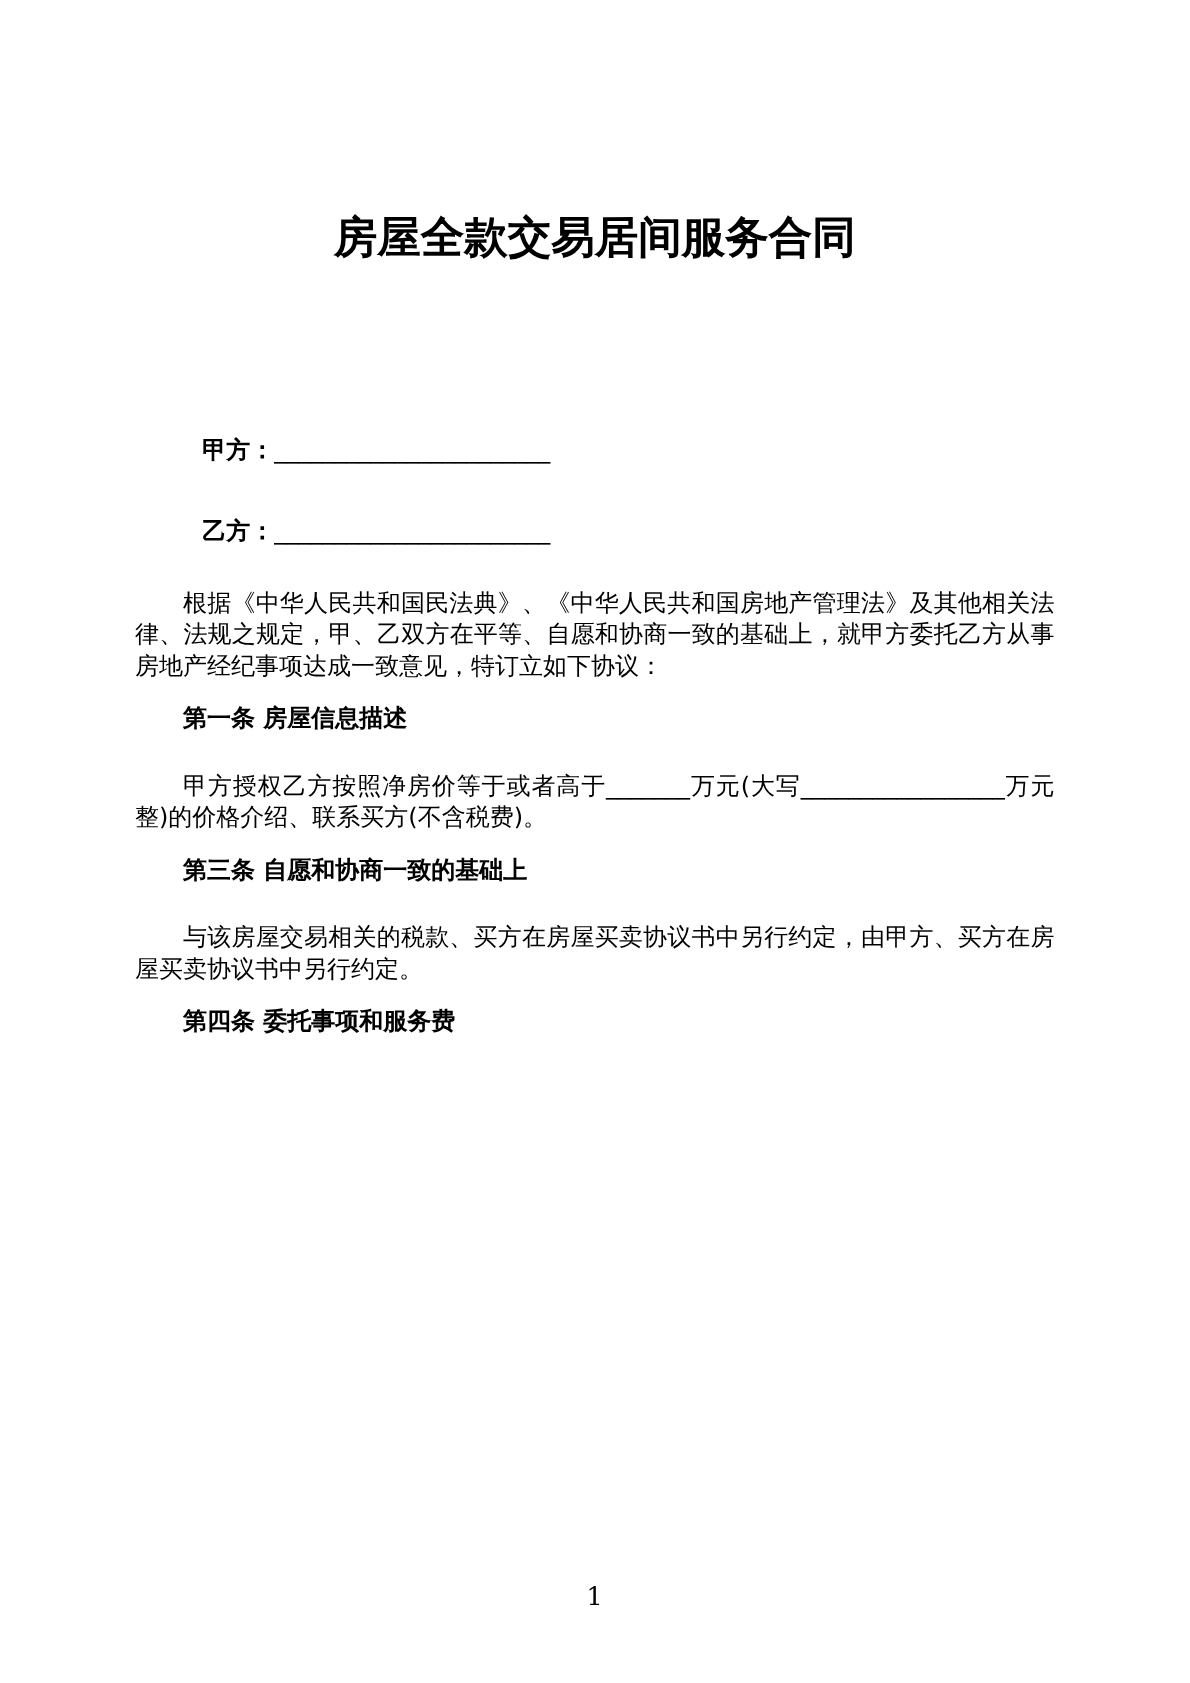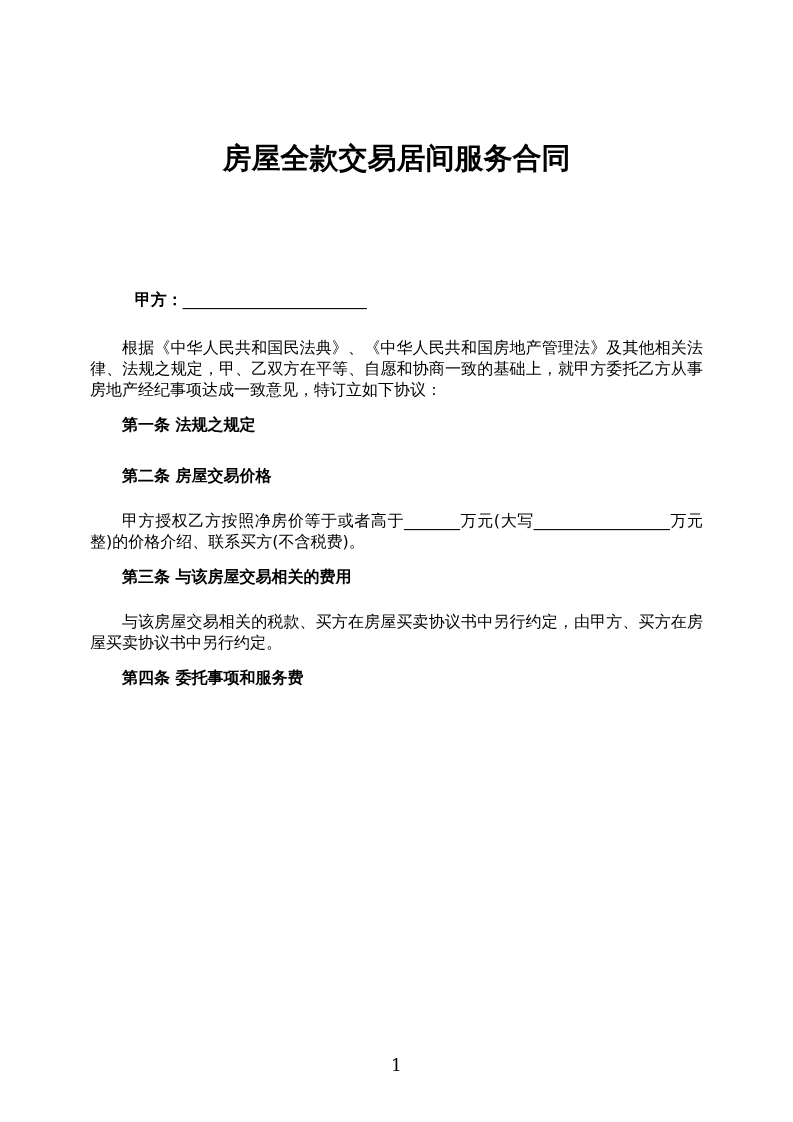--- a/index.html
+++ b/index.html
@@ -67,28 +67,30 @@
 <body>
 
 <div class="page">
 
   <h1 class="doc-title">房屋全款交易居间服务合同</h1>
 
   <p class="party-line">
     <span class="party-label">甲方：</span><span class="party-blank">_______________________</span>
   </p>
 
+  <p class="party-line">
+    <span class="party-label">乙方：</span><span class="party-blank">_______________________</span>
+  </p>
 
   <p class="para">根据《中华人民共和国民法典》、《中华人民共和国房地产管理法》及其他相关法律、法规之规定，甲、乙双方在平等、自愿和协商一致的基础上，就甲方委托乙方从事房地产经纪事项达成一致意见，特订立如下协议：</p>
 
-  <h2 class="section-heading">第一条 法规之规定</h2>
+  <h2 class="section-heading">第一条 房屋信息描述</h2>
 
-  <h2 class="section-heading">第二条 房屋交易价格</h2>
   <p class="para">甲方授权乙方按照净房价等于或者高于_______万元(大写_________________万元整)的价格介绍、联系买方(不含税费)。</p>
 
-  <h2 class="section-heading">第三条 与该房屋交易相关的费用</h2>
+  <h2 class="section-heading">第三条 自愿和协商一致的基础上</h2>
   <p class="para">与该房屋交易相关的税款、买方在房屋买卖协议书中另行约定，由甲方、买方在房屋买卖协议书中另行约定。</p>
 
   <h2 class="section-heading">第四条 委托事项和服务费</h2>
 
   <div class="page-number">1</div>
 
 </div>
 
 </body></html>

